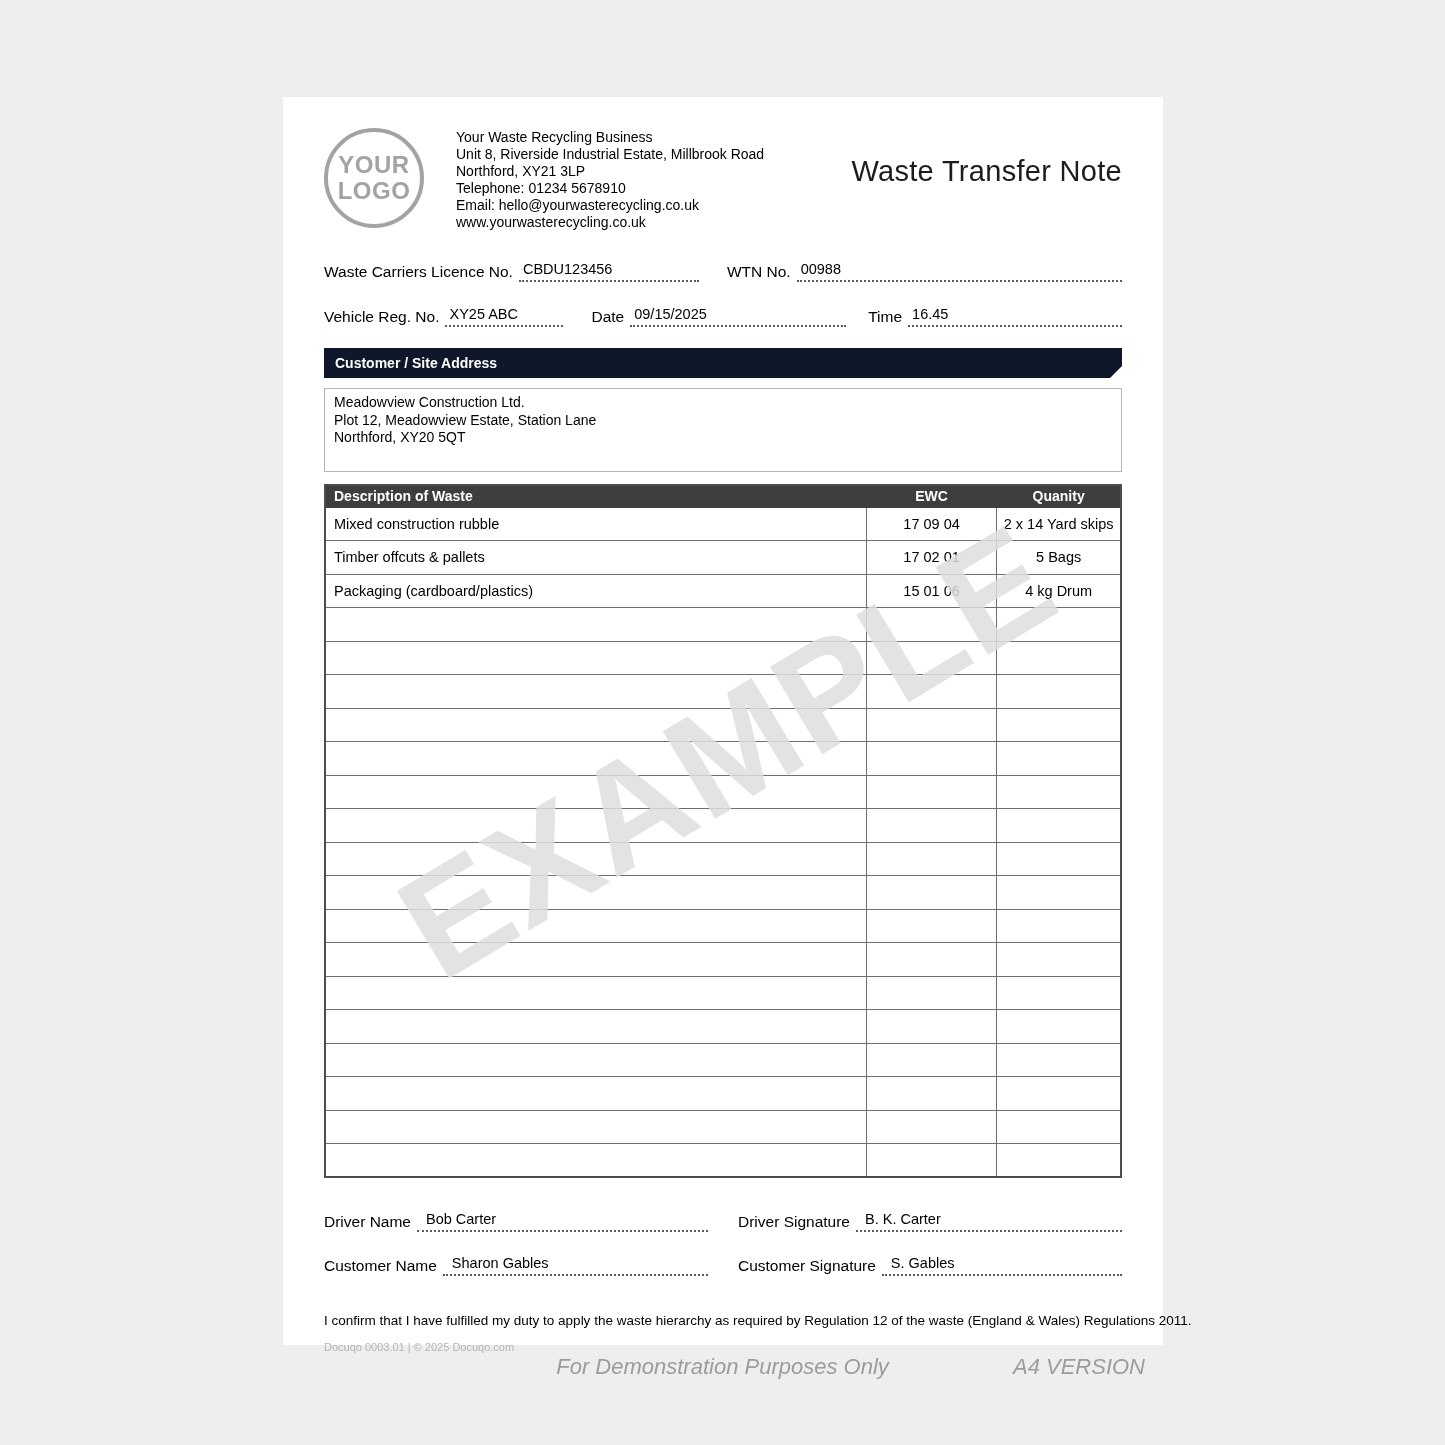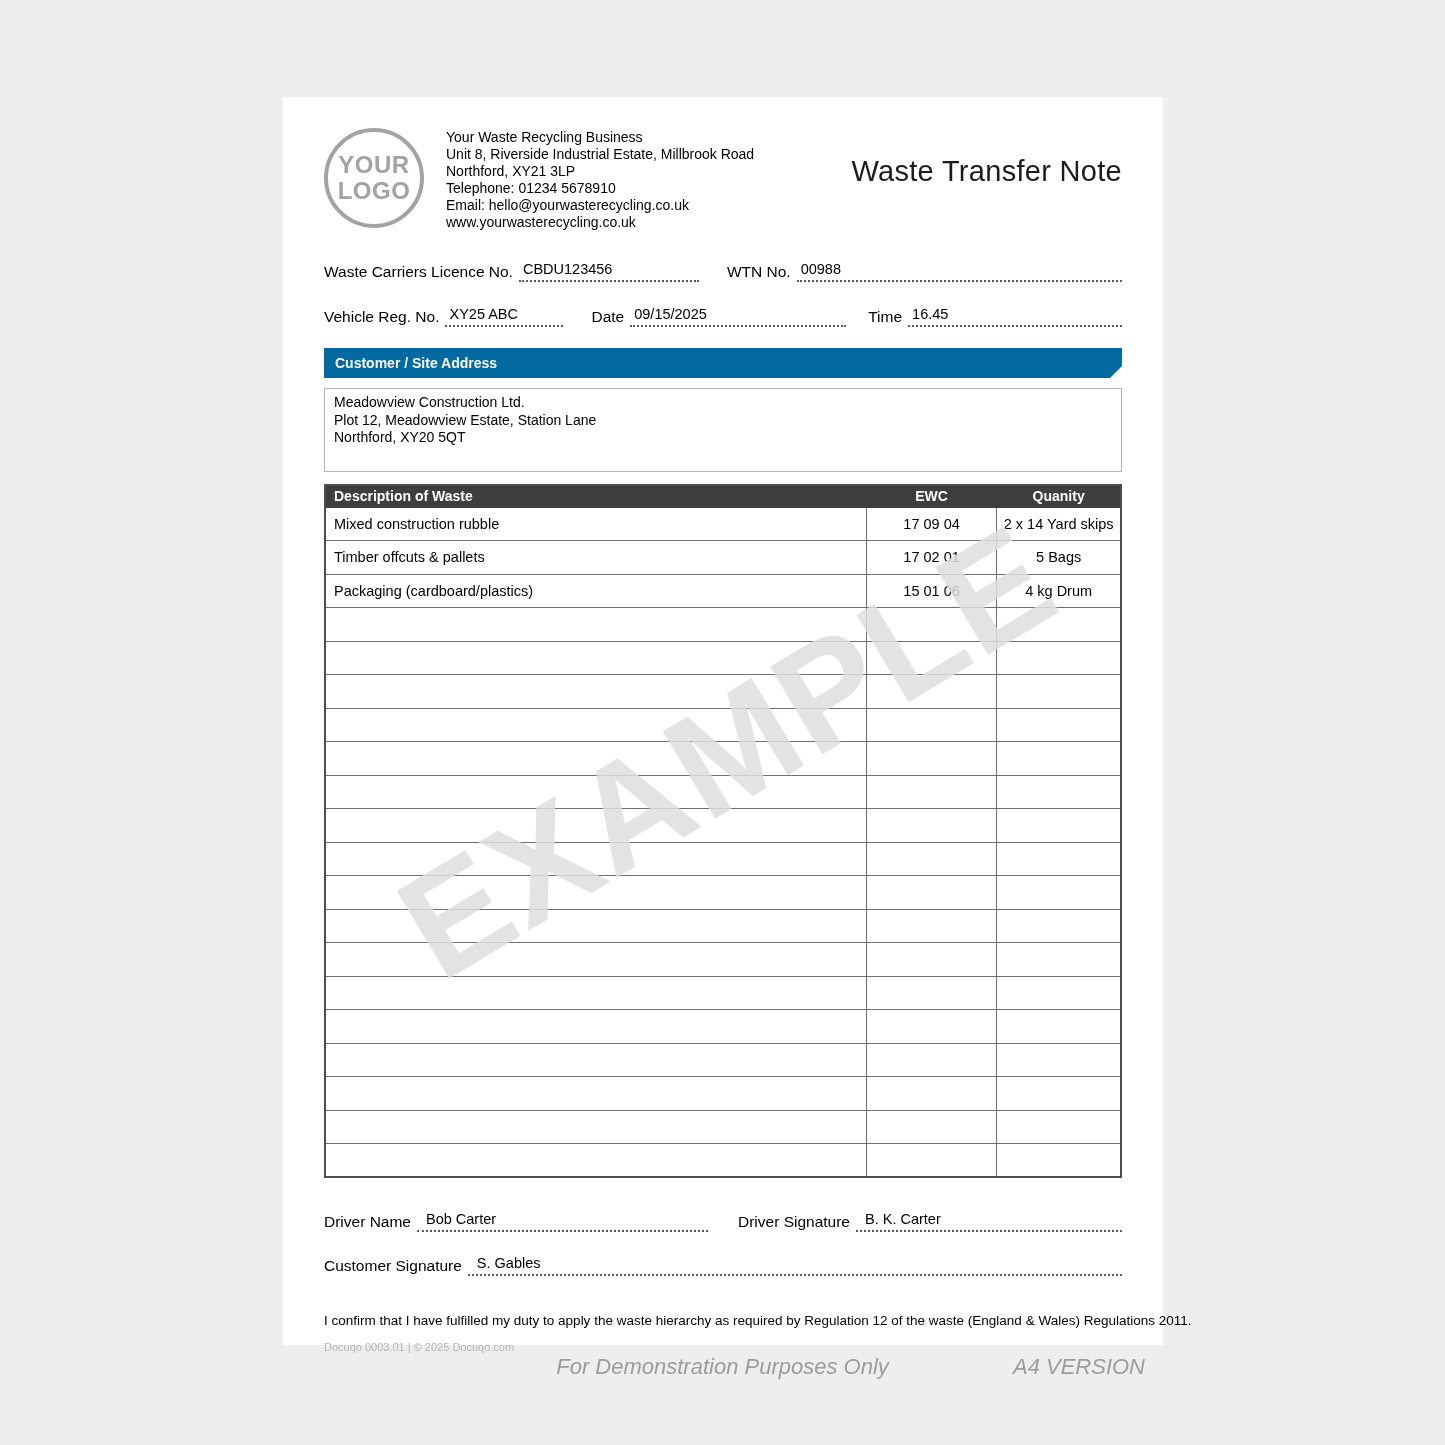--- a/index.html
+++ b/index.html
@@ -30,21 +30,21 @@
     width: 100px; height: 100px;
     border: 4px solid #a3a3a3;
     border-radius: 50%;
     display: flex; flex-direction: column;
     align-items: center; justify-content: center;
     color: #a3a3a3; font-weight: bold;
     font-size: 24px; line-height: 26px;
     letter-spacing: 0.5px;
     flex: 0 0 auto;
   }
-  .business-info { margin-left: 22px; font-size: 14px; line-height: 17px; color: #000; padding-top: 1px; }
+  .business-info { margin-left: 32px; font-size: 14px; line-height: 17px; color: #000; padding-top: 1px; }
   .doc-title {
     margin-left: auto;
     font-size: 29px;
     font-weight: 300;
     color: #1c1c1c;
     padding-top: 27px;
     white-space: nowrap;
     letter-spacing: 0.3px;
   }
 
@@ -63,21 +63,21 @@
   .w-lic { width: 180px; }
   .w-veh { width: 118px; }
   .w-date { width: 216px; }
   .grow { flex: 1 1 auto; }
   .gap28 { margin-left: 28px; }
   .gap22 { margin-left: 22px; }
 
   
   .section-bar {
     margin-top: 21px;
-    background: #0369a1;
+    background: #0f172a;
     color: #ffffff;
     font-size: 14px;
     font-weight: bold;
     height: 30px;
     line-height: 30px;
     padding-left: 11px;
     clip-path: polygon(0 0, 100% 0, 100% calc(100% - 12px), calc(100% - 12px) 100%, 0 100%);
   }
   .address-box {
     margin-top: 10px;
@@ -351,20 +351,26 @@
       <div class="sig-group">
         <span class="lbl">Driver Signature</span>
         <span class="dotted grow">
           <span class="val">B. K. Carter</span>
         </span>
       </div>
     </div>
 
     <div class="sig-row second">
       <div class="sig-group">
+        <span class="lbl">Customer Name</span>
+        <span class="dotted grow">
+          <span class="val">Sharon Gables</span>
+        </span>
+      </div>
+      <div class="sig-group">
         <span class="lbl">Customer Signature</span>
         <span class="dotted grow">
           <span class="val">S. Gables</span>
         </span>
       </div>
     </div>
 
     <div class="confirmation">I confirm that I have fulfilled my duty to apply the waste hierarchy as required by Regulation 12 of the waste (England &amp; Wales) Regulations 2011.</div>
     <div class="doc-ref">Docuqo 0003.01 | © 2025 Docuqo.com</div>
   </div>

